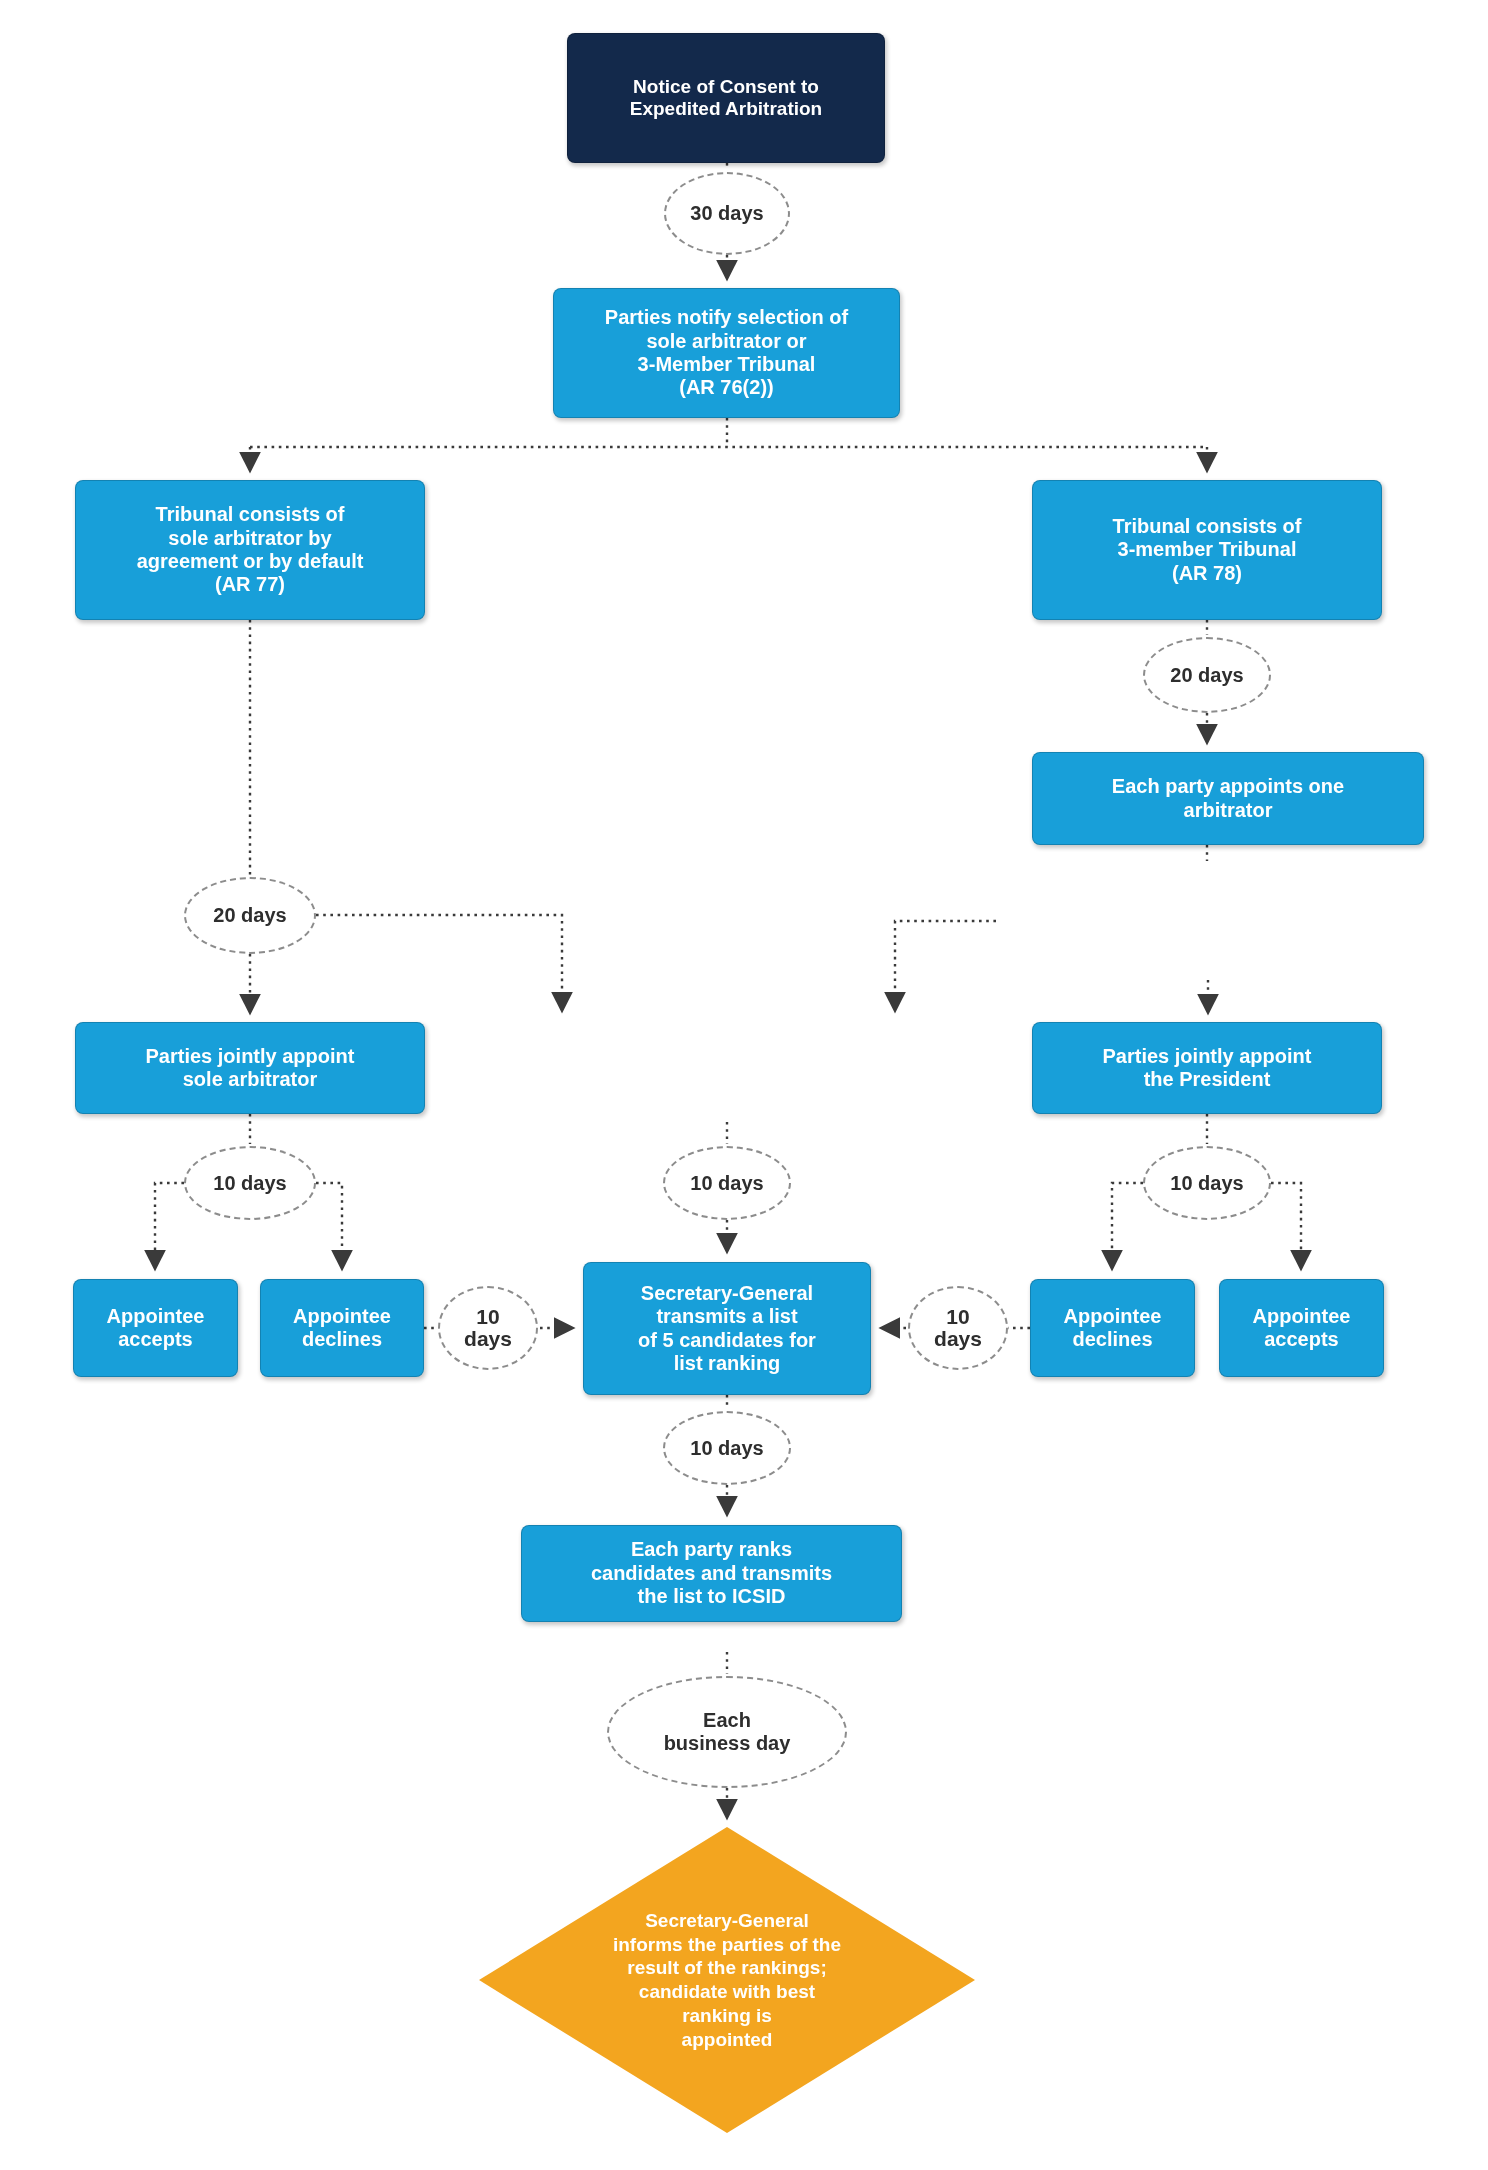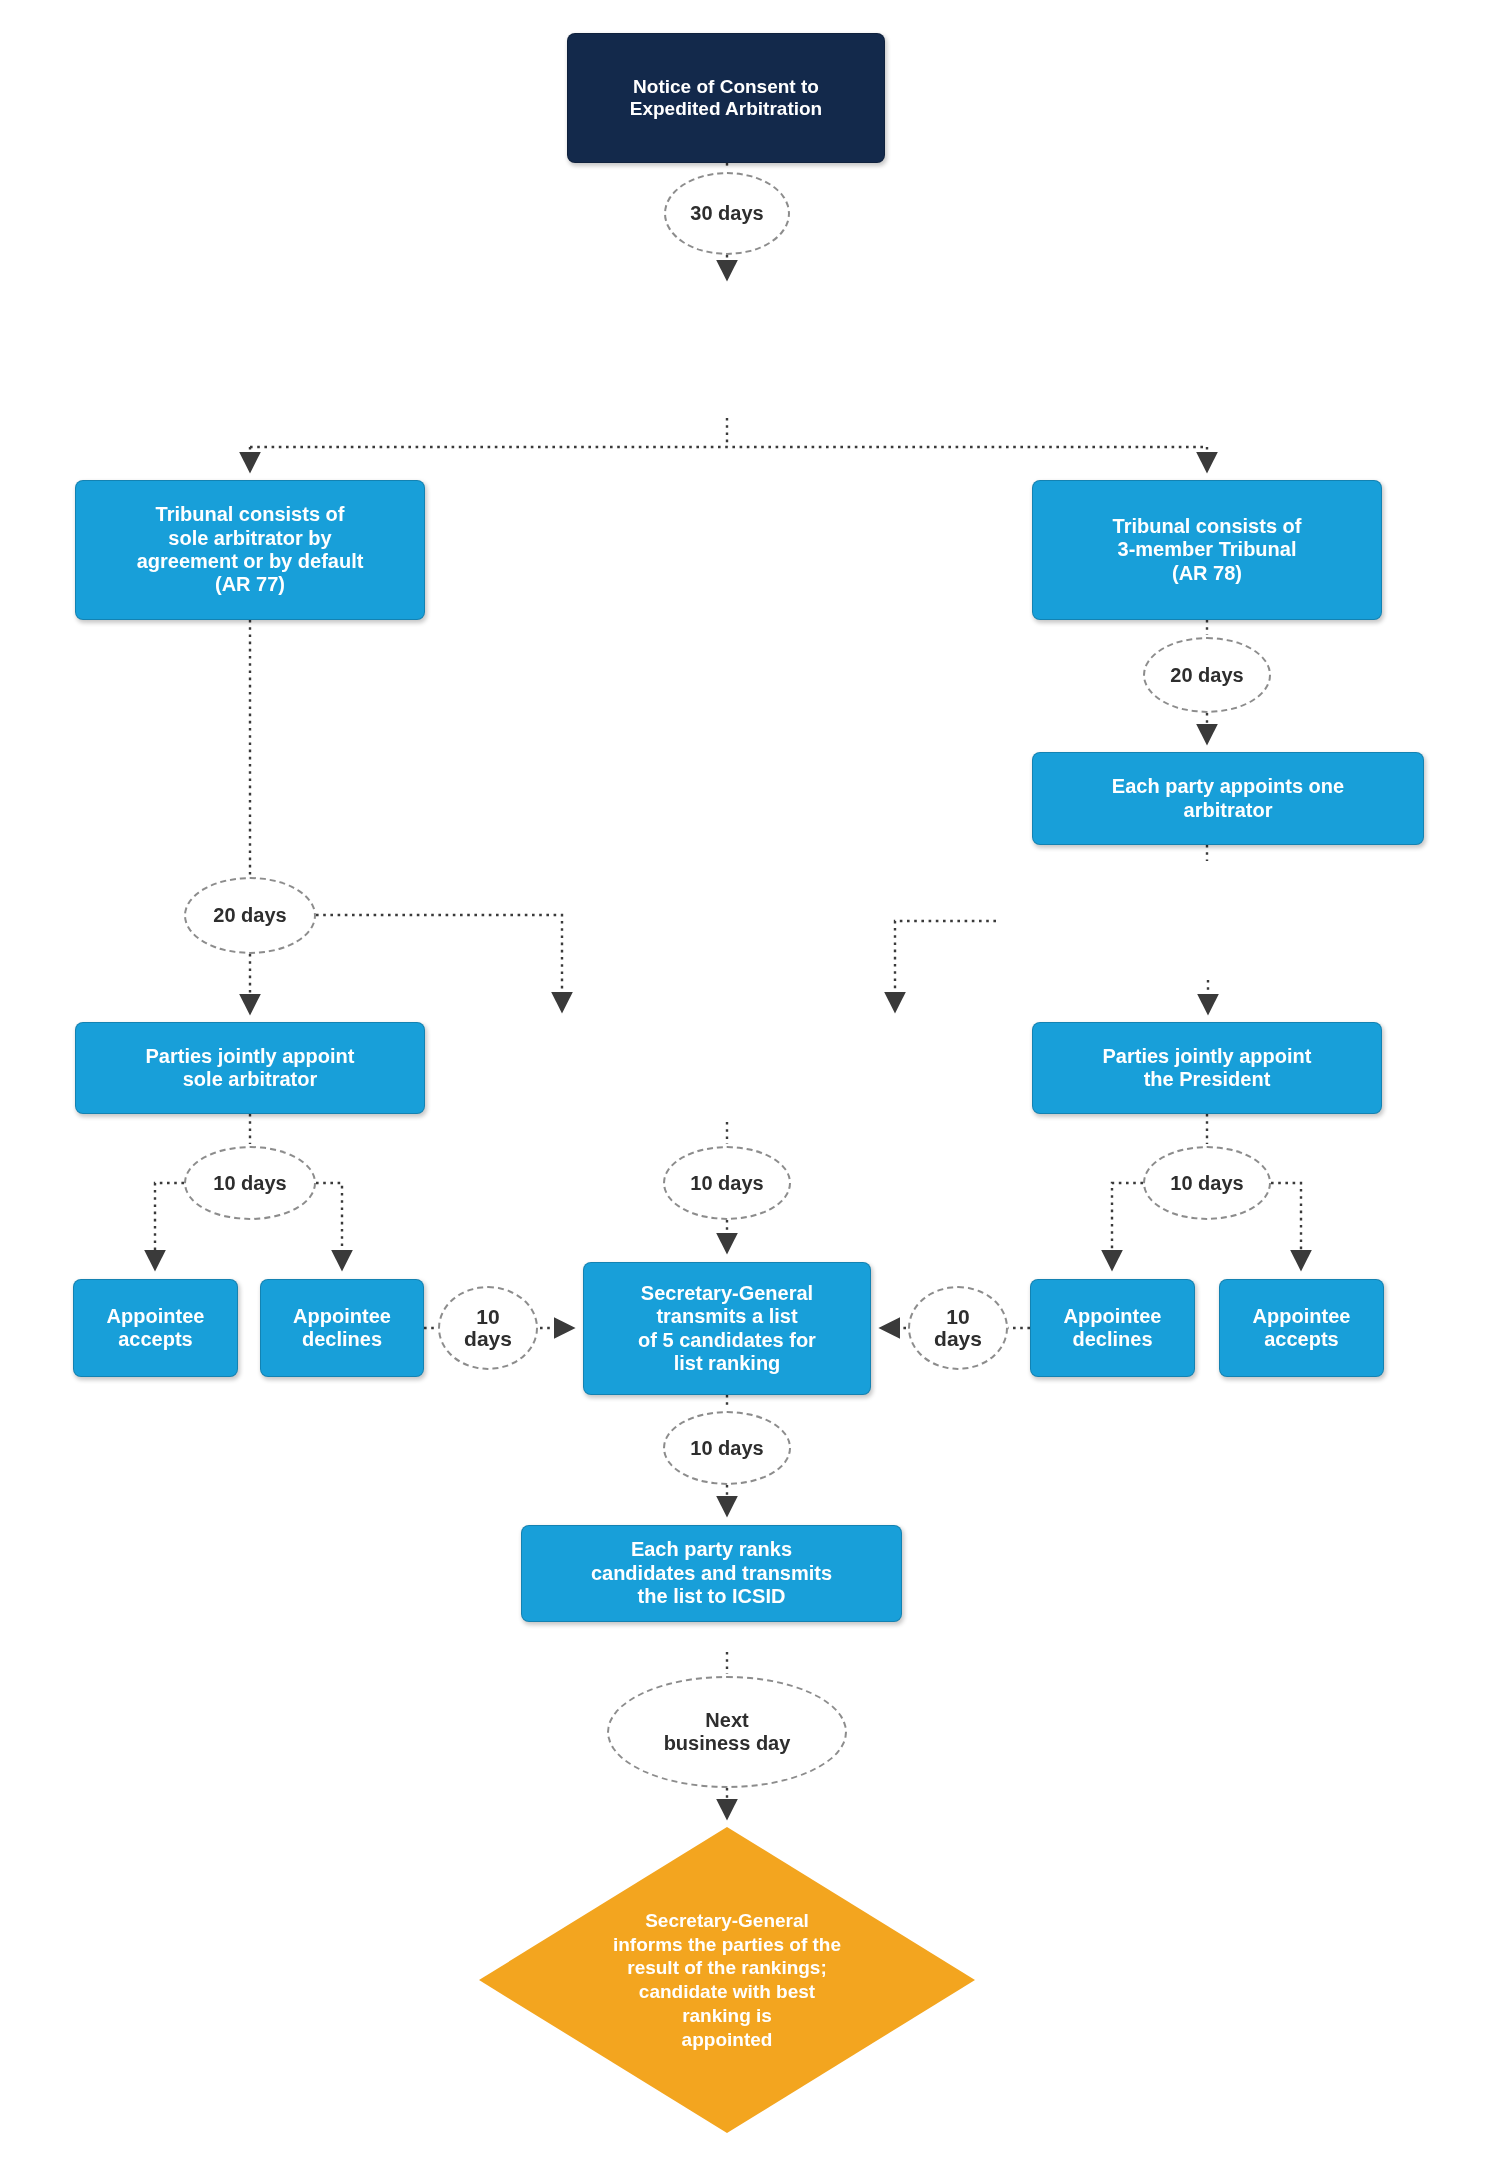--- a/index.html
+++ b/index.html
@@ -84,20 +84,26 @@
 
   <div class="box navy" style="left:567px;top:33px;width:318px;height:130px">
     <span class="t">Notice of Consent to
 Expedited Arbitration</span>
   </div>
 
   <div class="oval" style="left:664px;top:172px;width:126px;height:83px">
     <span class="t">30 days</span>
   </div>
 
+  <div class="box" style="left:553px;top:288px;width:347px;height:130px">
+    <span class="t">Parties notify selection of
+sole arbitrator or
+3-Member Tribunal
+(AR 76(2))</span>
+  </div>
 
   <div class="box" style="left:75px;top:480px;width:350px;height:140px">
     <span class="t">Tribunal consists of
 sole arbitrator by
 agreement or by default
 (AR 77)</span>
   </div>
 
   <div class="box" style="left:1032px;top:480px;width:350px;height:140px">
     <span class="t">Tribunal consists of
@@ -183,21 +189,21 @@
     <span class="t">10 days</span>
   </div>
 
   <div class="box" style="left:521px;top:1525px;width:381px;height:97px">
     <span class="t">Each party ranks
 candidates and transmits
 the list to ICSID</span>
   </div>
 
   <div class="oval" style="left:607px;top:1676px;width:240px;height:112px">
-    <span class="t">Next
+    <span class="t">Each
 business day</span>
   </div>
 
   <div class="diamond" style="left:479px;top:1827px;width:496px;height:306px">
     <span class="t">Secretary-General
 informs the parties of the
 result of the rankings;
 candidate with best
 ranking is
 appointed</span>

